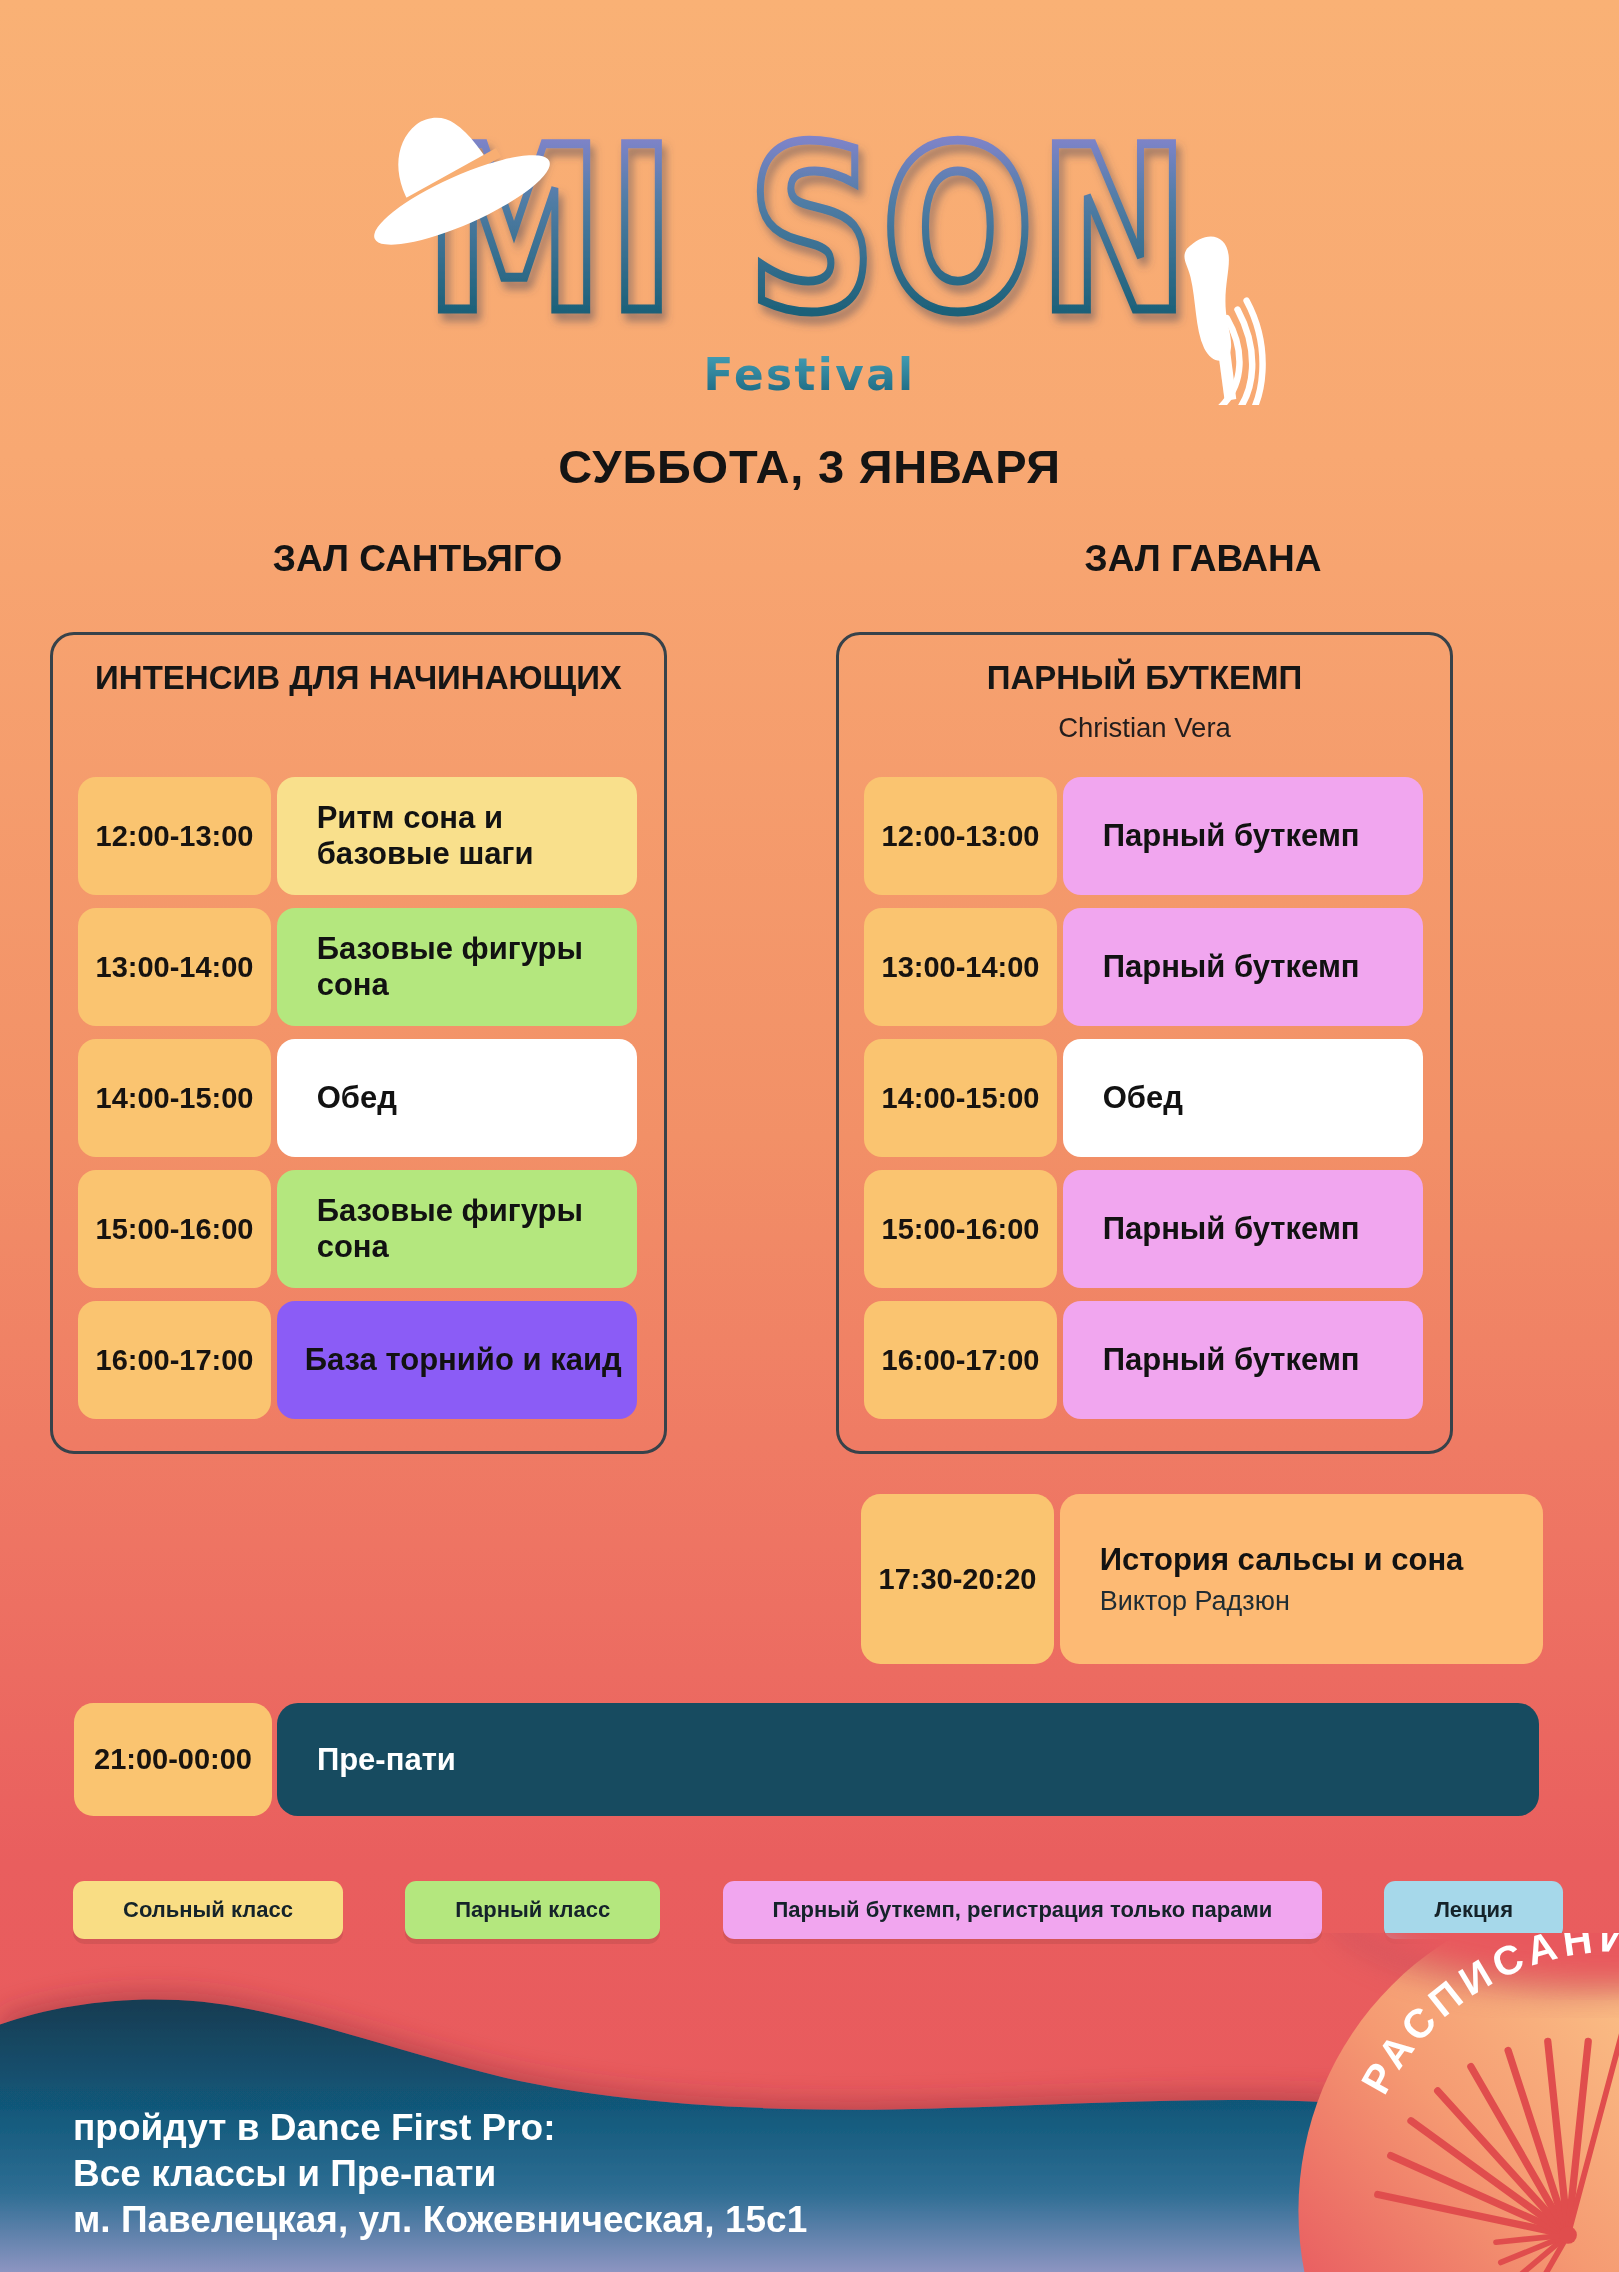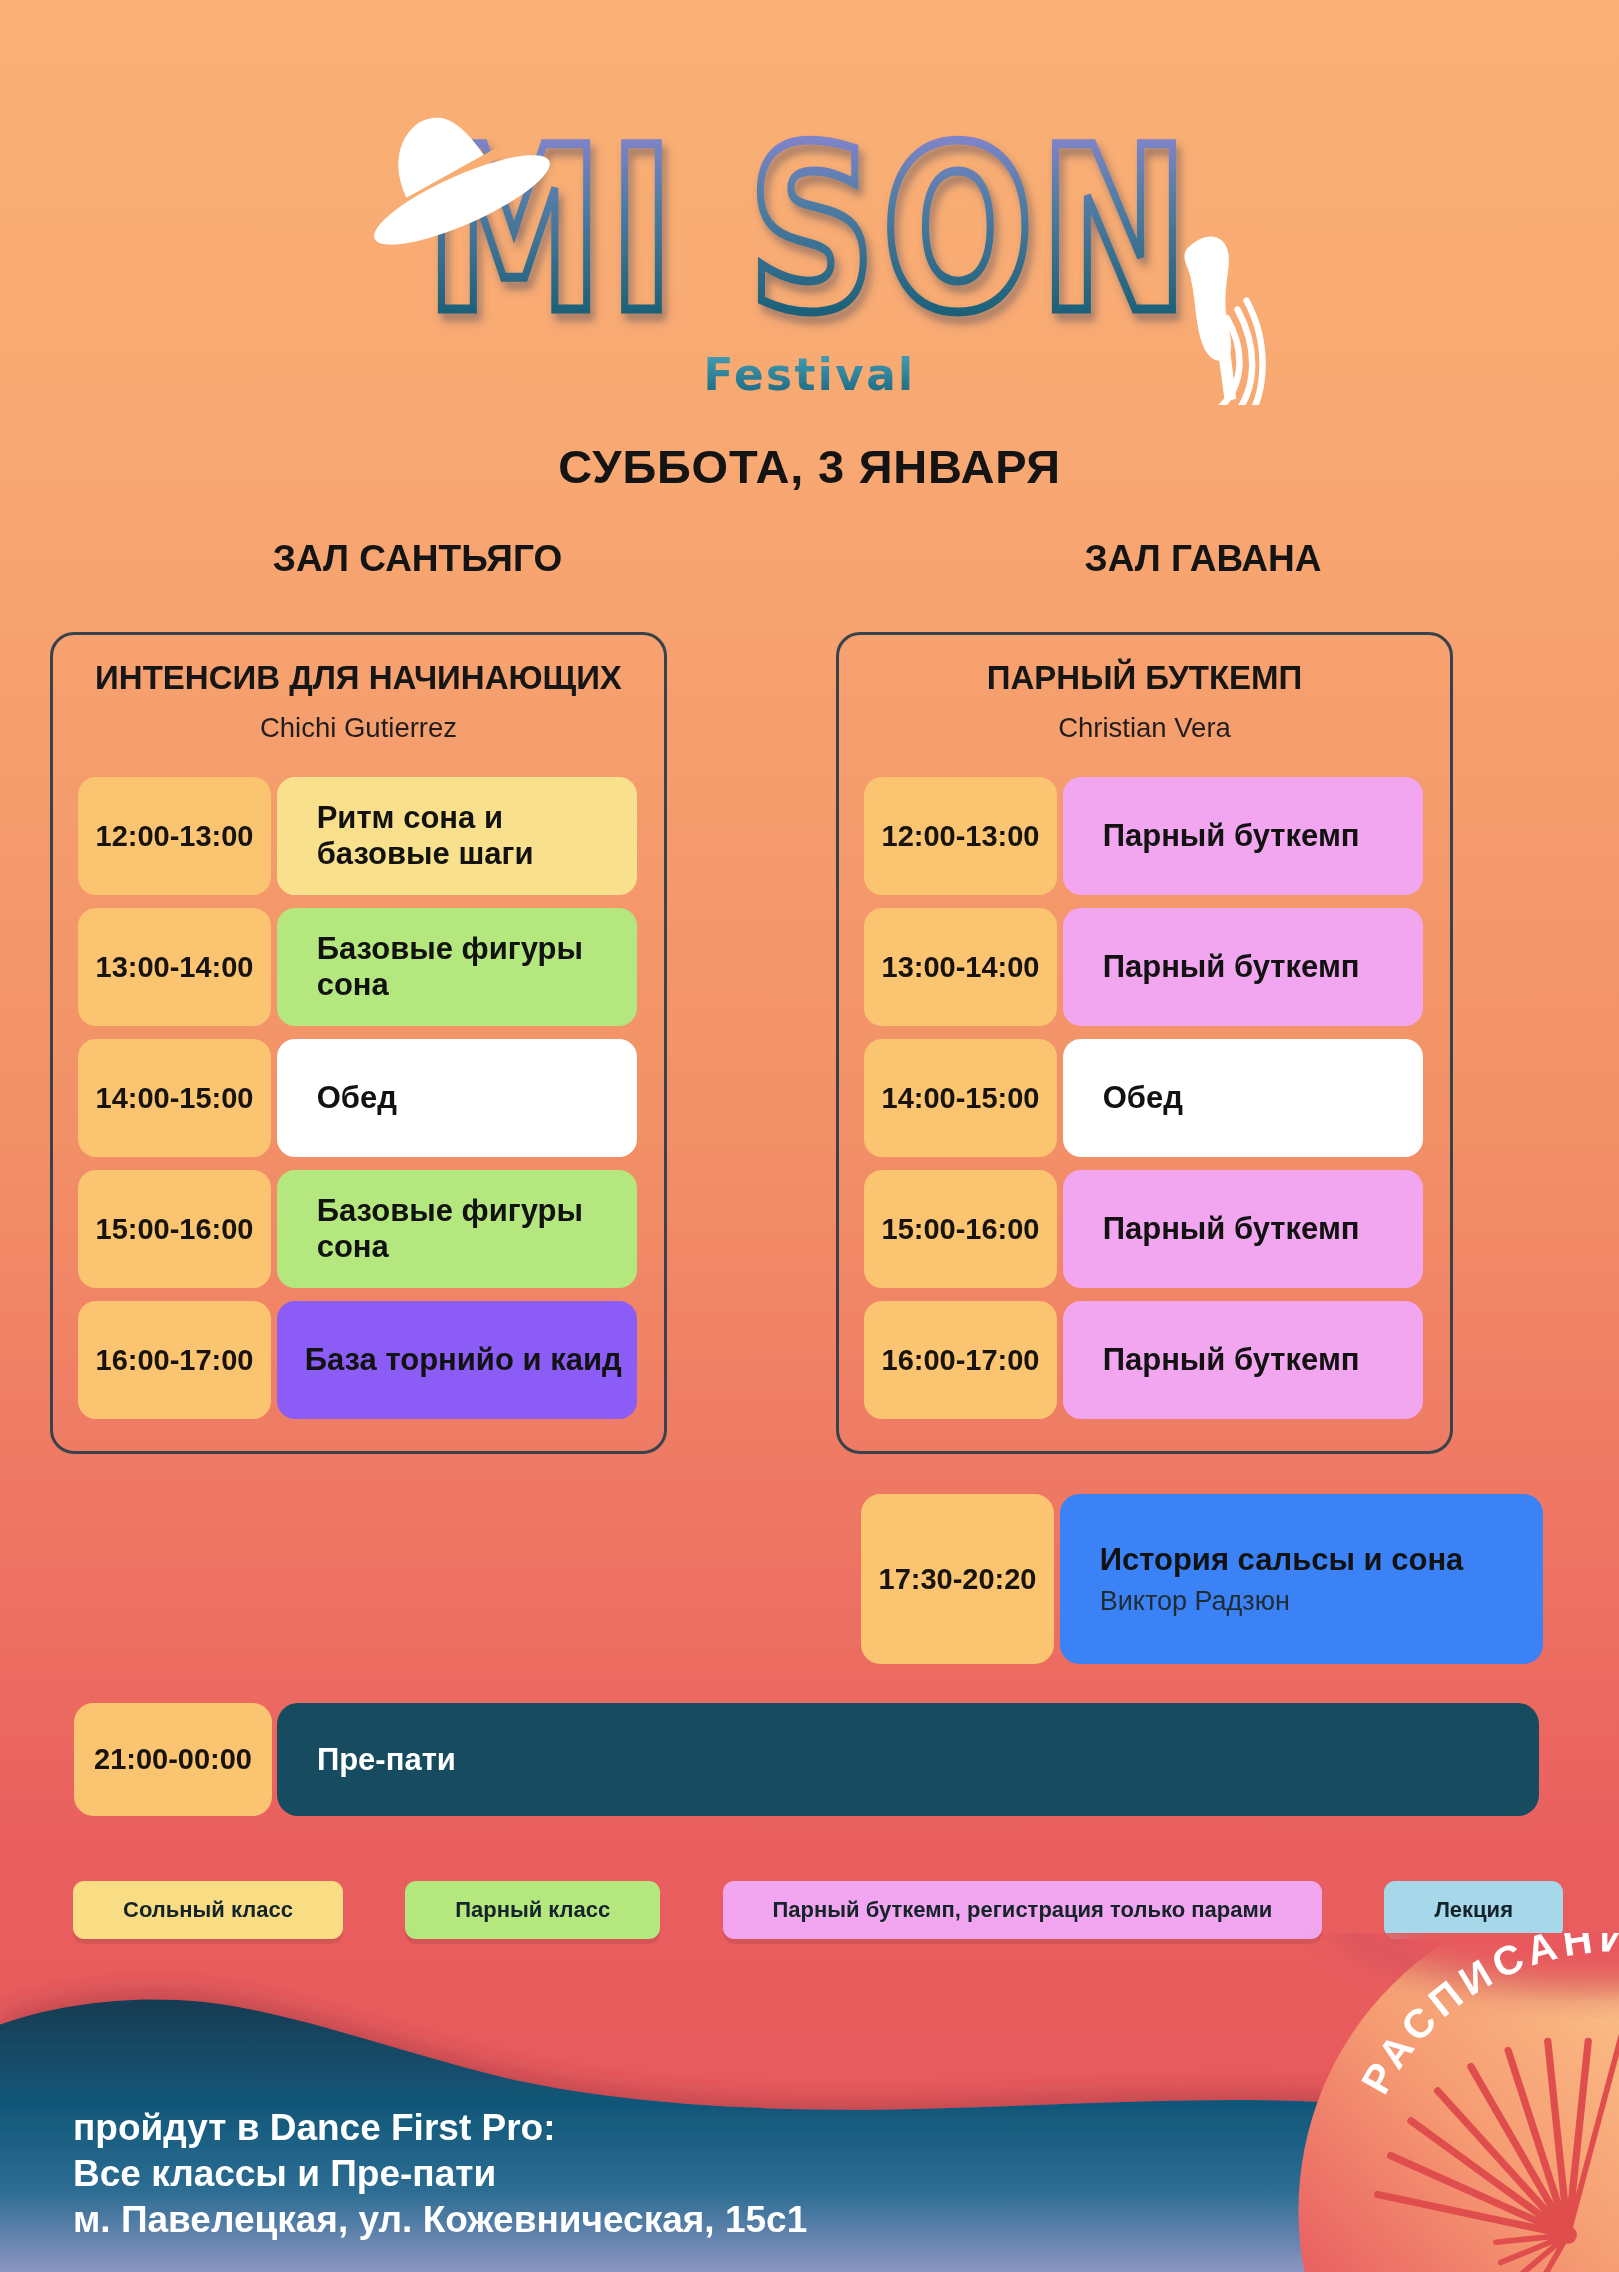--- a/index.html
+++ b/index.html
@@ -88,21 +88,20 @@
   <text x="1000" y="452" text-anchor="middle" font-family="DejaVu Sans, sans-serif" font-size="54" font-weight="bold" fill="url(#festGrad)" letter-spacing="3">Festival</text>
 </svg>
 
 <div id="date-title">СУББОТА, 3 ЯНВАРЯ</div>
 
 <div id="hall-left" class="hall-header">ЗАЛ САНТЬЯГО</div>
 <div id="hall-right" class="hall-header">ЗАЛ ГАВАНА</div>
 
 <div id="card-left" class="hall-card">
   <div class="card-title">ИНТЕНСИВ ДЛЯ НАЧИНАЮЩИХ</div>
-  <div class="card-teacher">Chichi Gutierrez</div>
   <div class="rows">
     <div class="srow">
       <div class="time-chip" style="background: rgb(250, 196, 112);">12:00-13:00</div>
       <div class="content-chip" style="background: rgb(249, 224, 140);">Ритм сона и базовые шаги</div>
     </div>
     <div class="srow">
       <div class="time-chip" style="background: rgb(250, 196, 112);">13:00-14:00</div>
       <div class="content-chip" style="background: rgb(180, 231, 126);">Базовые фигуры сона</div>
     </div>
     <div class="srow">
@@ -142,21 +141,21 @@
     </div>
     <div class="srow">
       <div class="time-chip" style="background: rgb(250, 196, 112);">16:00-17:00</div>
       <div class="content-chip" style="background: rgb(241, 166, 239);">Парный буткемп</div>
     </div>
   </div>
 </div>
 
 <div id="lecture-row">
   <div class="time-chip" style="background: rgb(250, 196, 112);">17:30-20:20</div>
-  <div class="content-chip" style="background: #3b82f6;">
+  <div class="content-chip" style="background: #fdba74;">
     <div class="lecture-title">История сальсы и сона</div>
     <div class="lecture-speaker">Виктор Радзюн</div>
   </div>
 </div>
 
 <div id="preparty-row">
   <div class="time-chip" style="background: rgb(250, 196, 112);">21:00-00:00</div>
   <div id="preparty-panel" style="background: rgb(23, 75, 96);">
     <div class="preparty-title">Пре-пати</div>
   </div>

